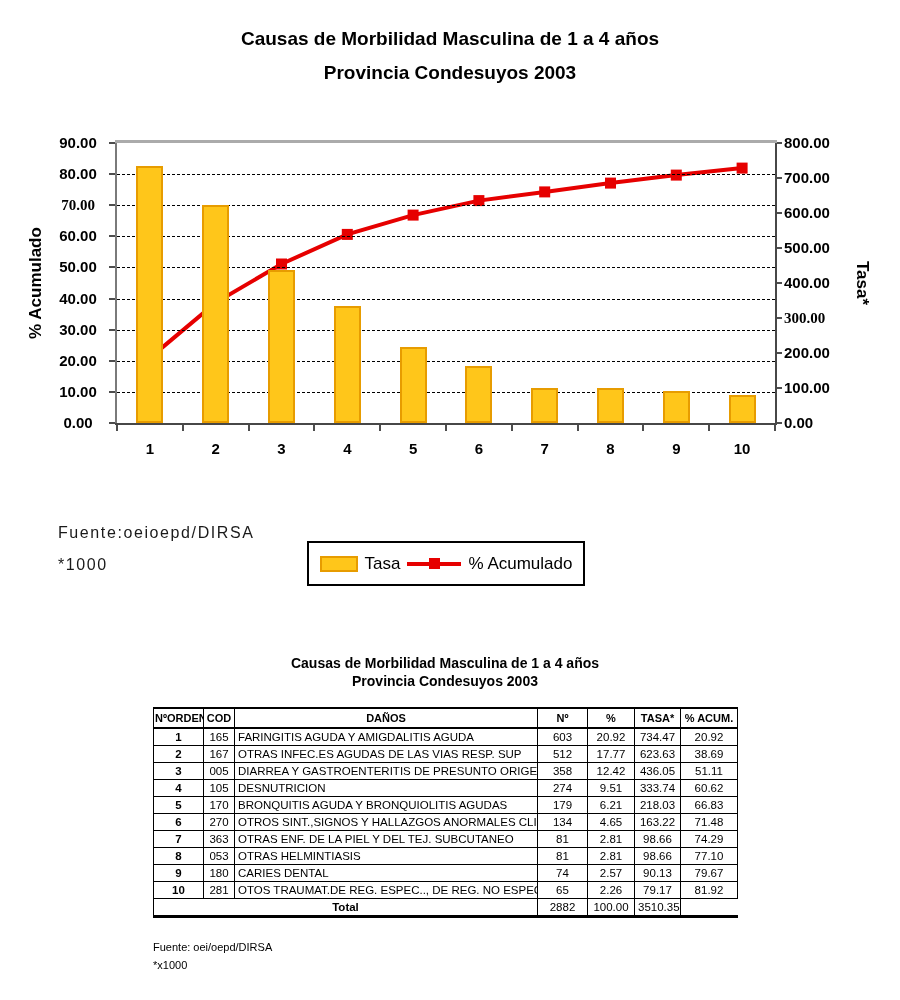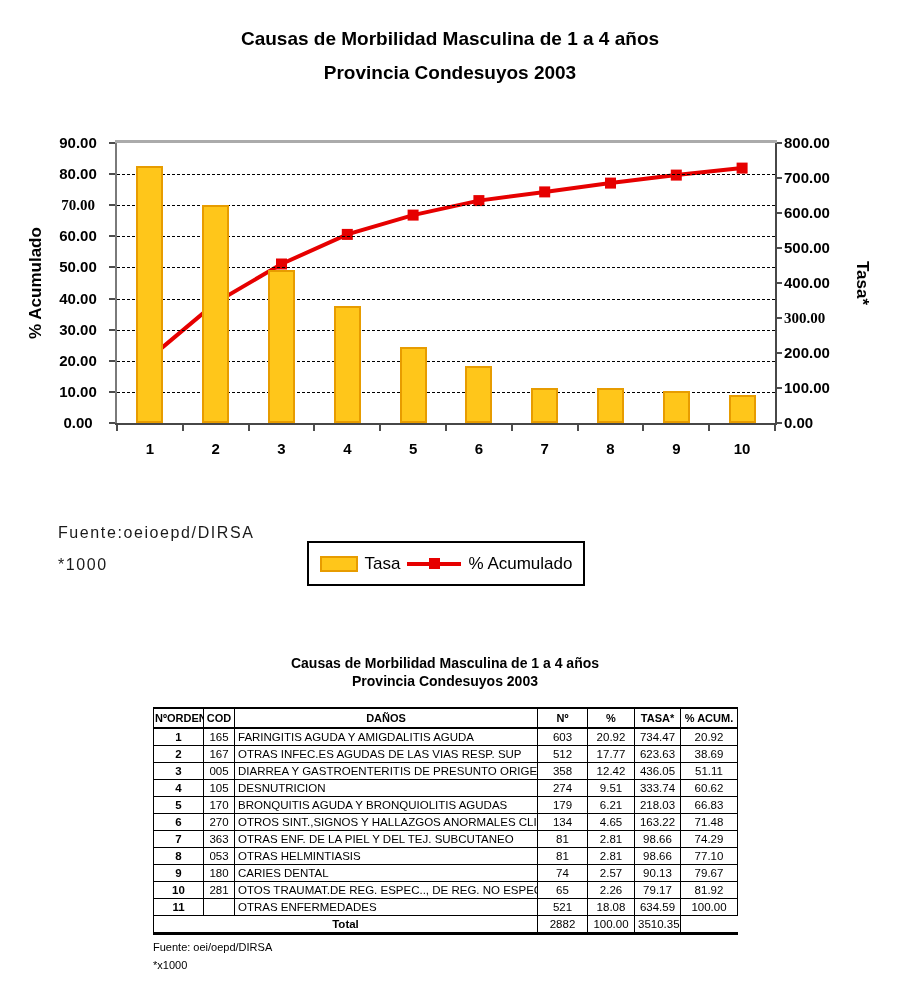--- a/index.html
+++ b/index.html
@@ -280,29 +280,20 @@
         </tr>
         <tr>
           <td class="c0">10</td>
           <td class="">281</td>
           <td class="danos">OTOS TRAUMAT.DE REG. ESPEC.., DE REG. NO ESPEC.. Y DE</td>
           <td class="">65</td>
           <td class="">2.26</td>
           <td class="">79.17</td>
           <td class="">81.92</td>
         </tr>
-        <tr>
-          <td class="c0">11</td>
-          <td class=""></td>
-          <td class="danos">OTRAS ENFERMEDADES</td>
-          <td class="">521</td>
-          <td class="">18.08</td>
-          <td class="">634.59</td>
-          <td class="">100.00</td>
-        </tr>
       </tbody>
     <tfoot>
       <tr class="total">
         <td class="lbl" colspan="3">Total</td>
         <td>2882</td>
         <td>100.00</td>
         <td>3510.35</td>
         <td class="last"></td>
       </tr>
     </tfoot>

